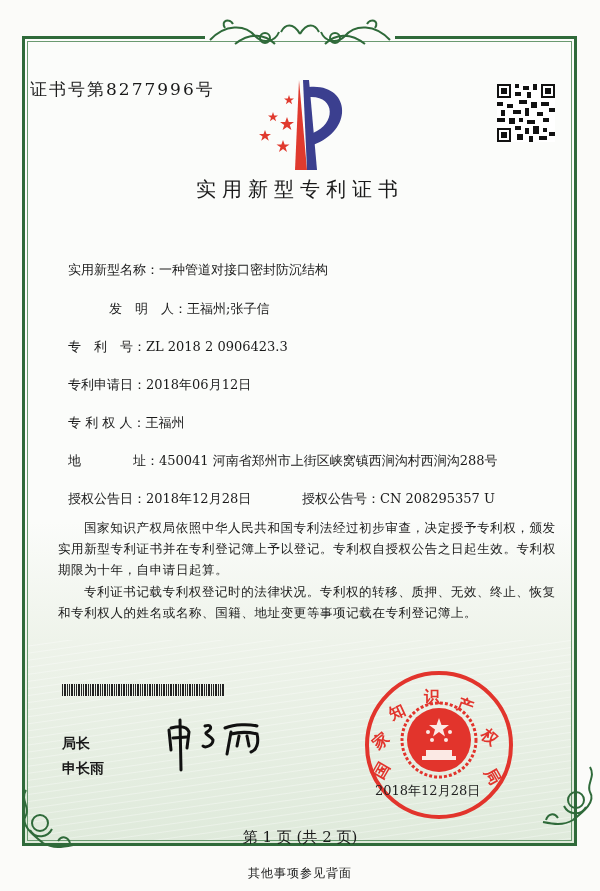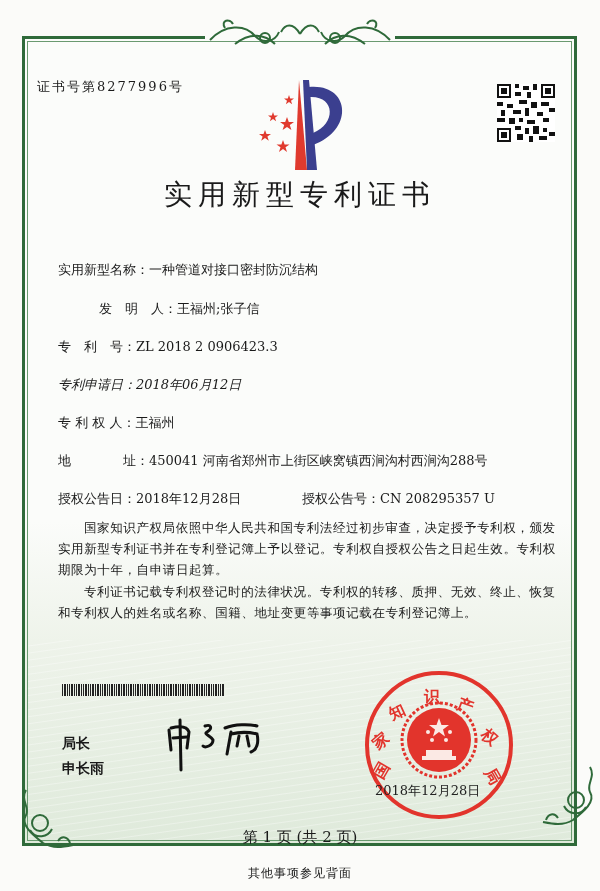--- a/index.html
+++ b/index.html
@@ -21,30 +21,30 @@
   }
   .waves {
     position: absolute; left: 3px; right: 3px; bottom: 3px; height: 200px;
     background: repeating-linear-gradient(172deg, rgba(255,255,255,0) 0px, rgba(255,255,255,0) 5px, rgba(255,255,255,0.35) 6px, rgba(255,255,255,0) 7px);
   }
   .ornament-top {
     position: absolute; left: 205px; top: 14px; width: 190px; height: 40px;
   }
   .ornament-corner { position: absolute; width: 60px; height: 70px; }
   .cert-no {
-    position: absolute; left: 37px; top: 78px; font-size: 13px; letter-spacing: 2px;
+    position: absolute; left: 30px; top: 78px; font-size: 17px; letter-spacing: 2px;
   }
   .logo { position: absolute; left: 255px; top: 75px; width: 100px; height: 95px; }
   .qr { position: absolute; left: 497px; top: 83px; width: 58px; height: 60px; }
   .title {
     position: absolute; left: 0; right: 0; top: 176px; text-align: center;
-    font-size: 28px; letter-spacing: 6px; font-family: Liberation Mono, monospace;
+    font-size: 20px; letter-spacing: 6px; font-family: Liberation Mono, monospace;
   }
   .field {
-    position: absolute; left: 58px; font-size: 13px; white-space: nowrap;
+    position: absolute; left: 68px; font-size: 13px; white-space: nowrap;
   }
   .field .lbl { display: inline-block; }
   .para {
     position: absolute; left: 58px; width: 500px; font-size: 12.5px; line-height: 21px;
     text-indent: 26px; letter-spacing: 0.6px;
   }
   .barcode { position: absolute; left: 62px; top: 684px; width: 162px; height: 12px; }
   .director {
     position: absolute; left: 62px; font-size: 14px; font-family: "DejaVu Sans", sans-serif; font-weight: bold;
   }
@@ -164,21 +164,21 @@
 
 <div class="field" style="top:261px;">
   <span class="lbl">实用新型名称：</span><span>一种管道对接口密封防沉结构</span>
 </div>
 <div class="field" style="top:300px;margin-left:41px;">
   <span class="lbl">发　明　人：</span><span>王福州;张子信</span>
 </div>
 <div class="field" style="top:338px;">
   <span class="lbl">专　利　号：</span><span>ZL 2018 2 0906423.3</span>
 </div>
-<div class="field" style="top:376px;font-style:italic;">
+<div class="field" style="top:376px;">
   <span class="lbl">专利申请日：</span><span>2018年06月12日</span>
 </div>
 <div class="field" style="top:414px;">
   <span class="lbl">专 利 权 人：</span><span>王福州</span>
 </div>
 <div class="field" style="top:452px;">
   <span class="lbl">地　　　　址：</span><span>450041 河南省郑州市上街区峡窝镇西涧沟村西涧沟288号</span>
 </div>
 <div class="field" style="top:490px;">
   <span class="lbl">授权公告日：</span><span>2018年12月28日</span>

